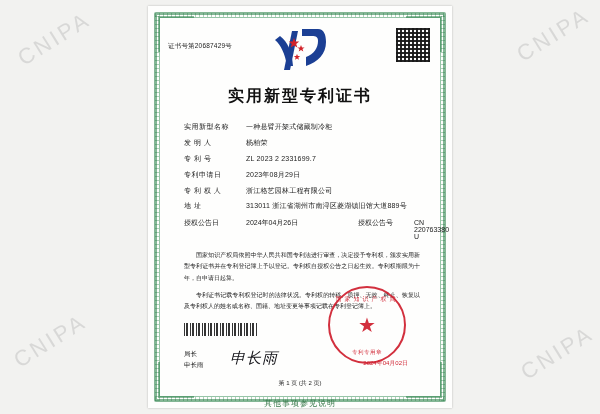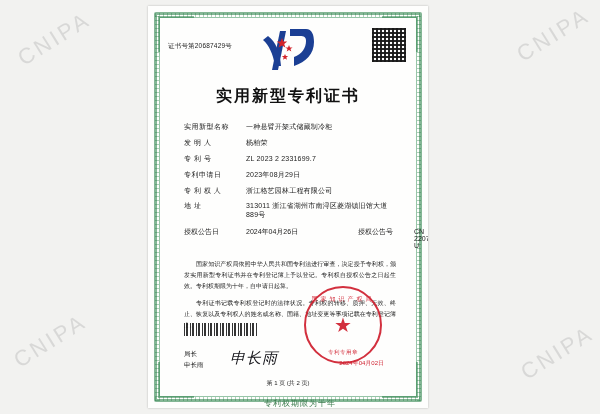--- a/index.html
+++ b/index.html
@@ -17,21 +17,21 @@
     position: relative;
     width: 600px;
     height: 414px;
     background: #f2f2f0;
   }
   
   .cert {
     position: absolute;
     left: 148px;
     top: 6px;
-    width: 280px;
+    width: 304px;
     height: 402px;
     background: #fefefd;
     box-shadow: 0 0 2px rgba(0,0,0,0.25);
     overflow: hidden;
   }
   
   .border-outer {
     position: absolute;
     left: 6px;
     top: 6px;
@@ -355,14 +355,14 @@
         <div class="arc-top">国家知识产权局</div>
         <div class="star">★</div>
         <div class="arc-bottom">专利专用章</div>
       </div>
       <div class="seal-date">2024年04月02日</div>
 
       <div class="page-no">第 1 页 (共 2 页)</div>
     </div>
   </div>
 
-  <div class="outside-note">专利权期限为十年</div>
+  <div class="outside-note">其他事项参见说明</div>
 </div>
 
 </body></html>

